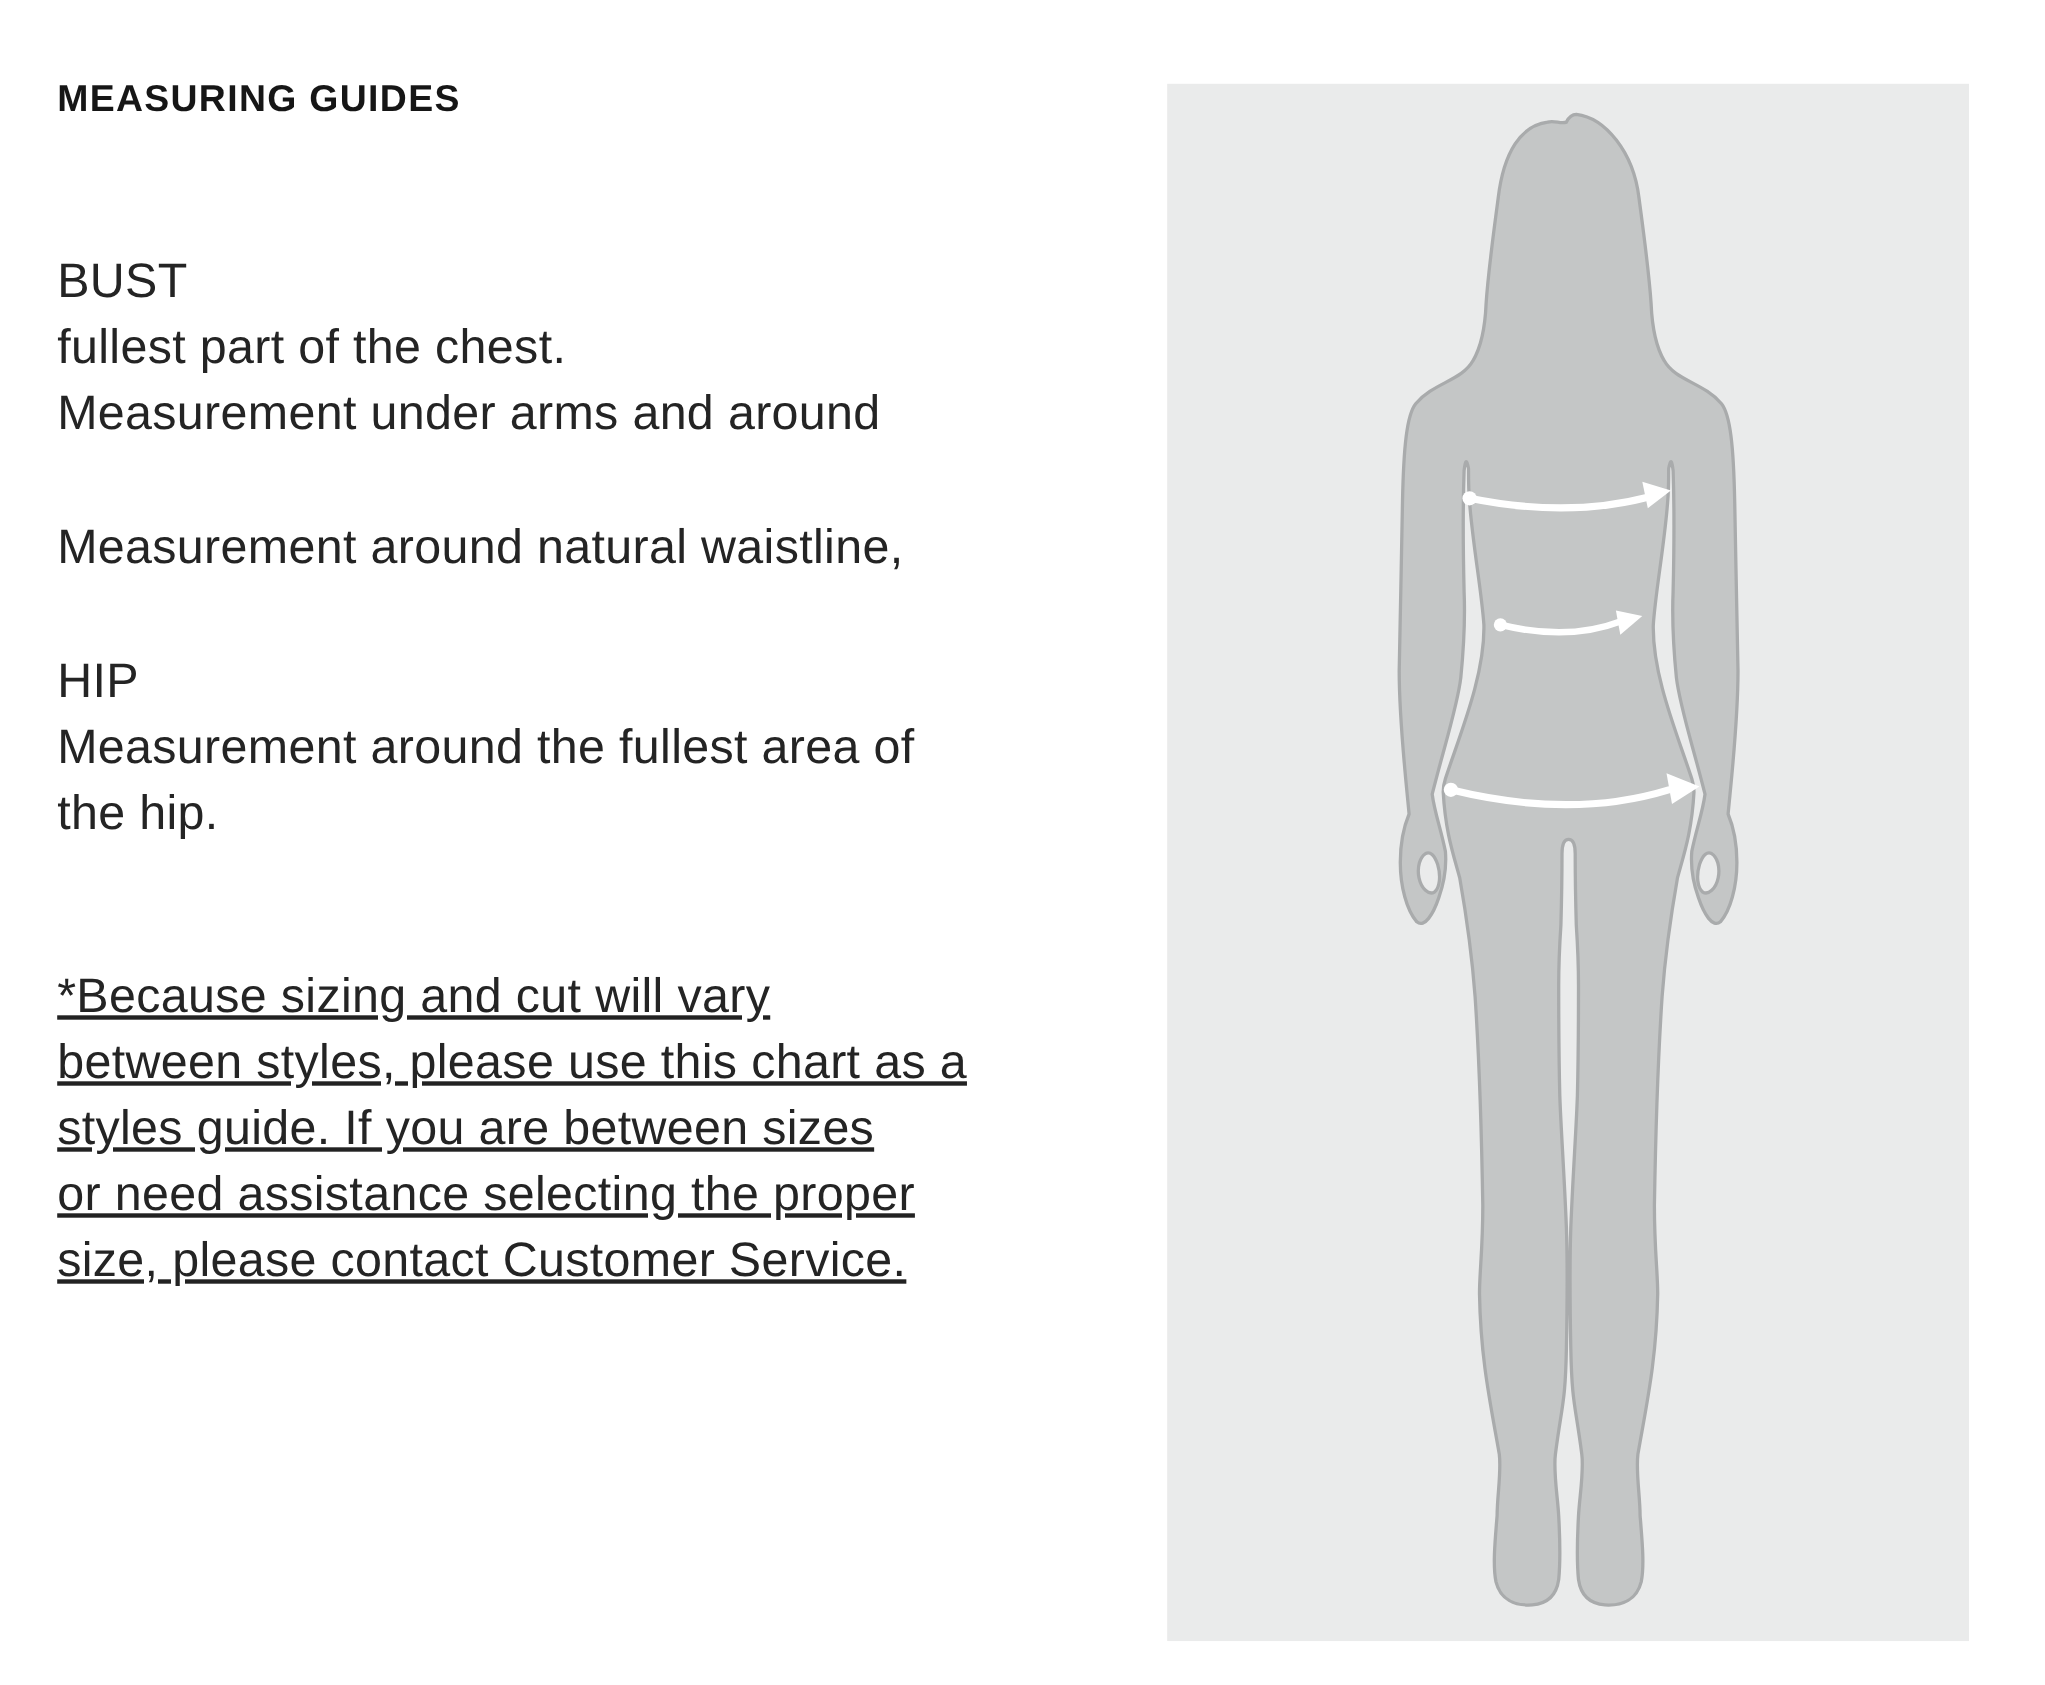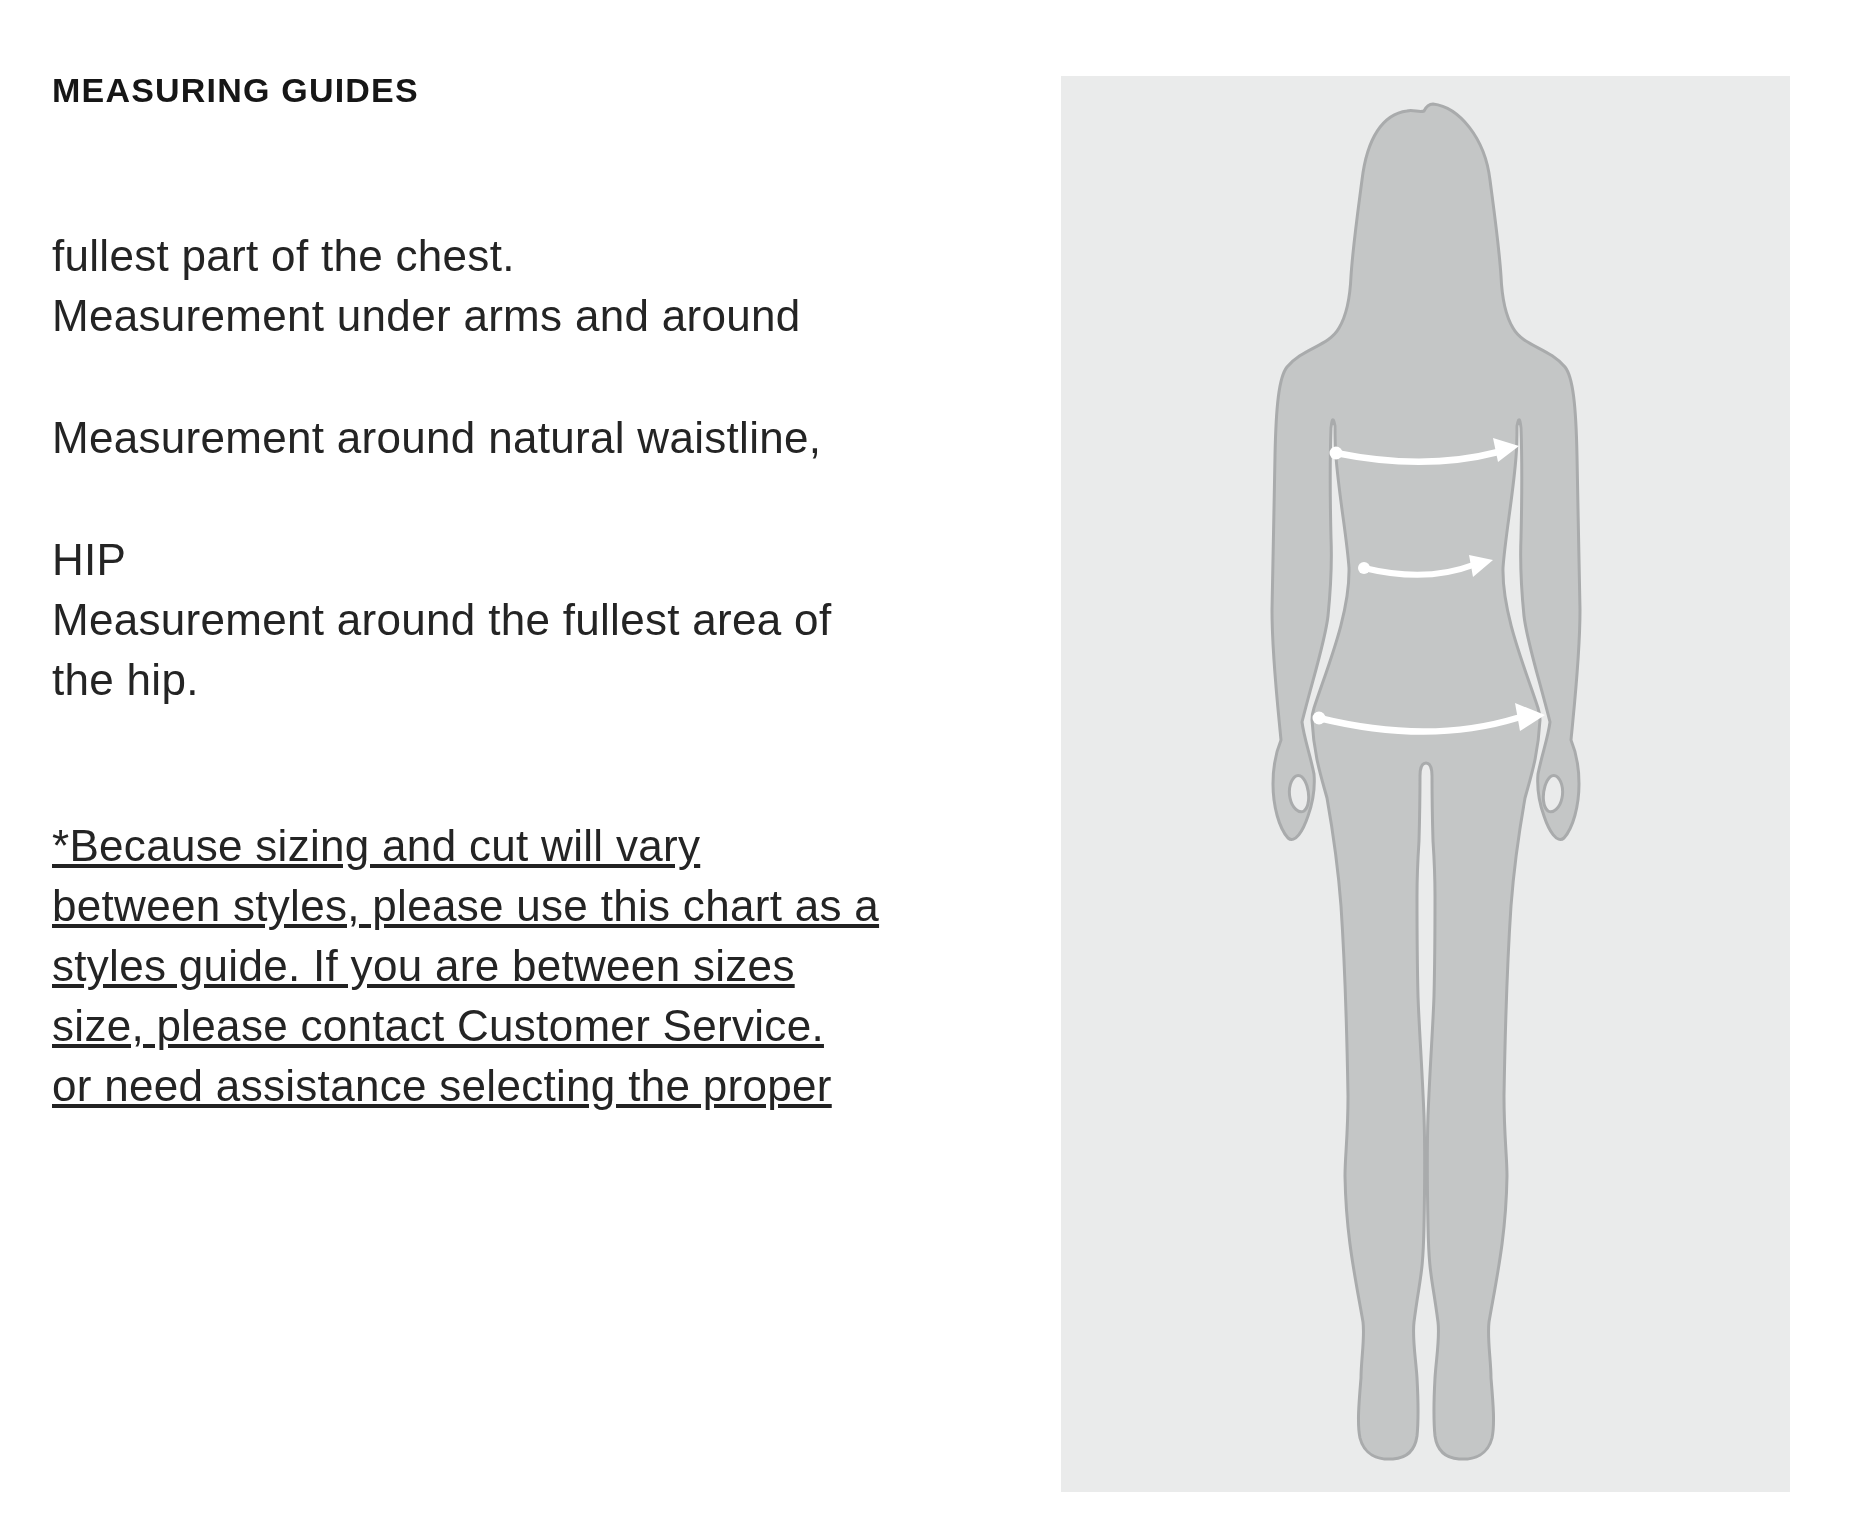--- a/index.html
+++ b/index.html
@@ -40,40 +40,41 @@
   }
   .figure-panel svg{display:block;width:729px;height:1416px;}
 </style>
 </head>
 <body>
 
 <div class="content">
   <h1 class="guide-title">MEASURING GUIDES</h1>
 
   <div class="measure-section">
+    <div class="measure-label">BUST</div>
     <div class="measure-line">fullest part of the chest.</div>
     <div class="measure-line">Measurement under arms and around</div>
   </div>
 
   <div class="measure-section">
     <div class="measure-line">Measurement around natural waistline,</div>
   </div>
 
   <div class="measure-section">
     <div class="measure-label">HIP</div>
     <div class="measure-line">Measurement around the fullest area of</div>
     <div class="measure-line">the hip.</div>
   </div>
 
   <div class="footnote">
     <div class="footnote-line">*Because sizing and cut will vary</div>
     <div class="footnote-line">between styles, please use this chart as a</div>
     <div class="footnote-line">styles guide. If you are between sizes</div>
+    <div class="footnote-line">or need assistance selecting the proper</div>
     <div class="footnote-line">size, please contact Customer Service.</div>
-    <div class="footnote-line">or need assistance selecting the proper</div>
   </div>
 </div>
 
 <div class="figure-panel">
   <svg viewBox="0 0 729 1416" xmlns="http://www.w3.org/2000/svg">
 
     <rect x="0" y="0" width="729" height="1416" fill="#eaebeb"></rect>
 
     <path fill="#c4c6c6" stroke="#a9abac" stroke-width="3" fill-rule="evenodd" d="M 346,35
              C 352,33 358,37 363,35

